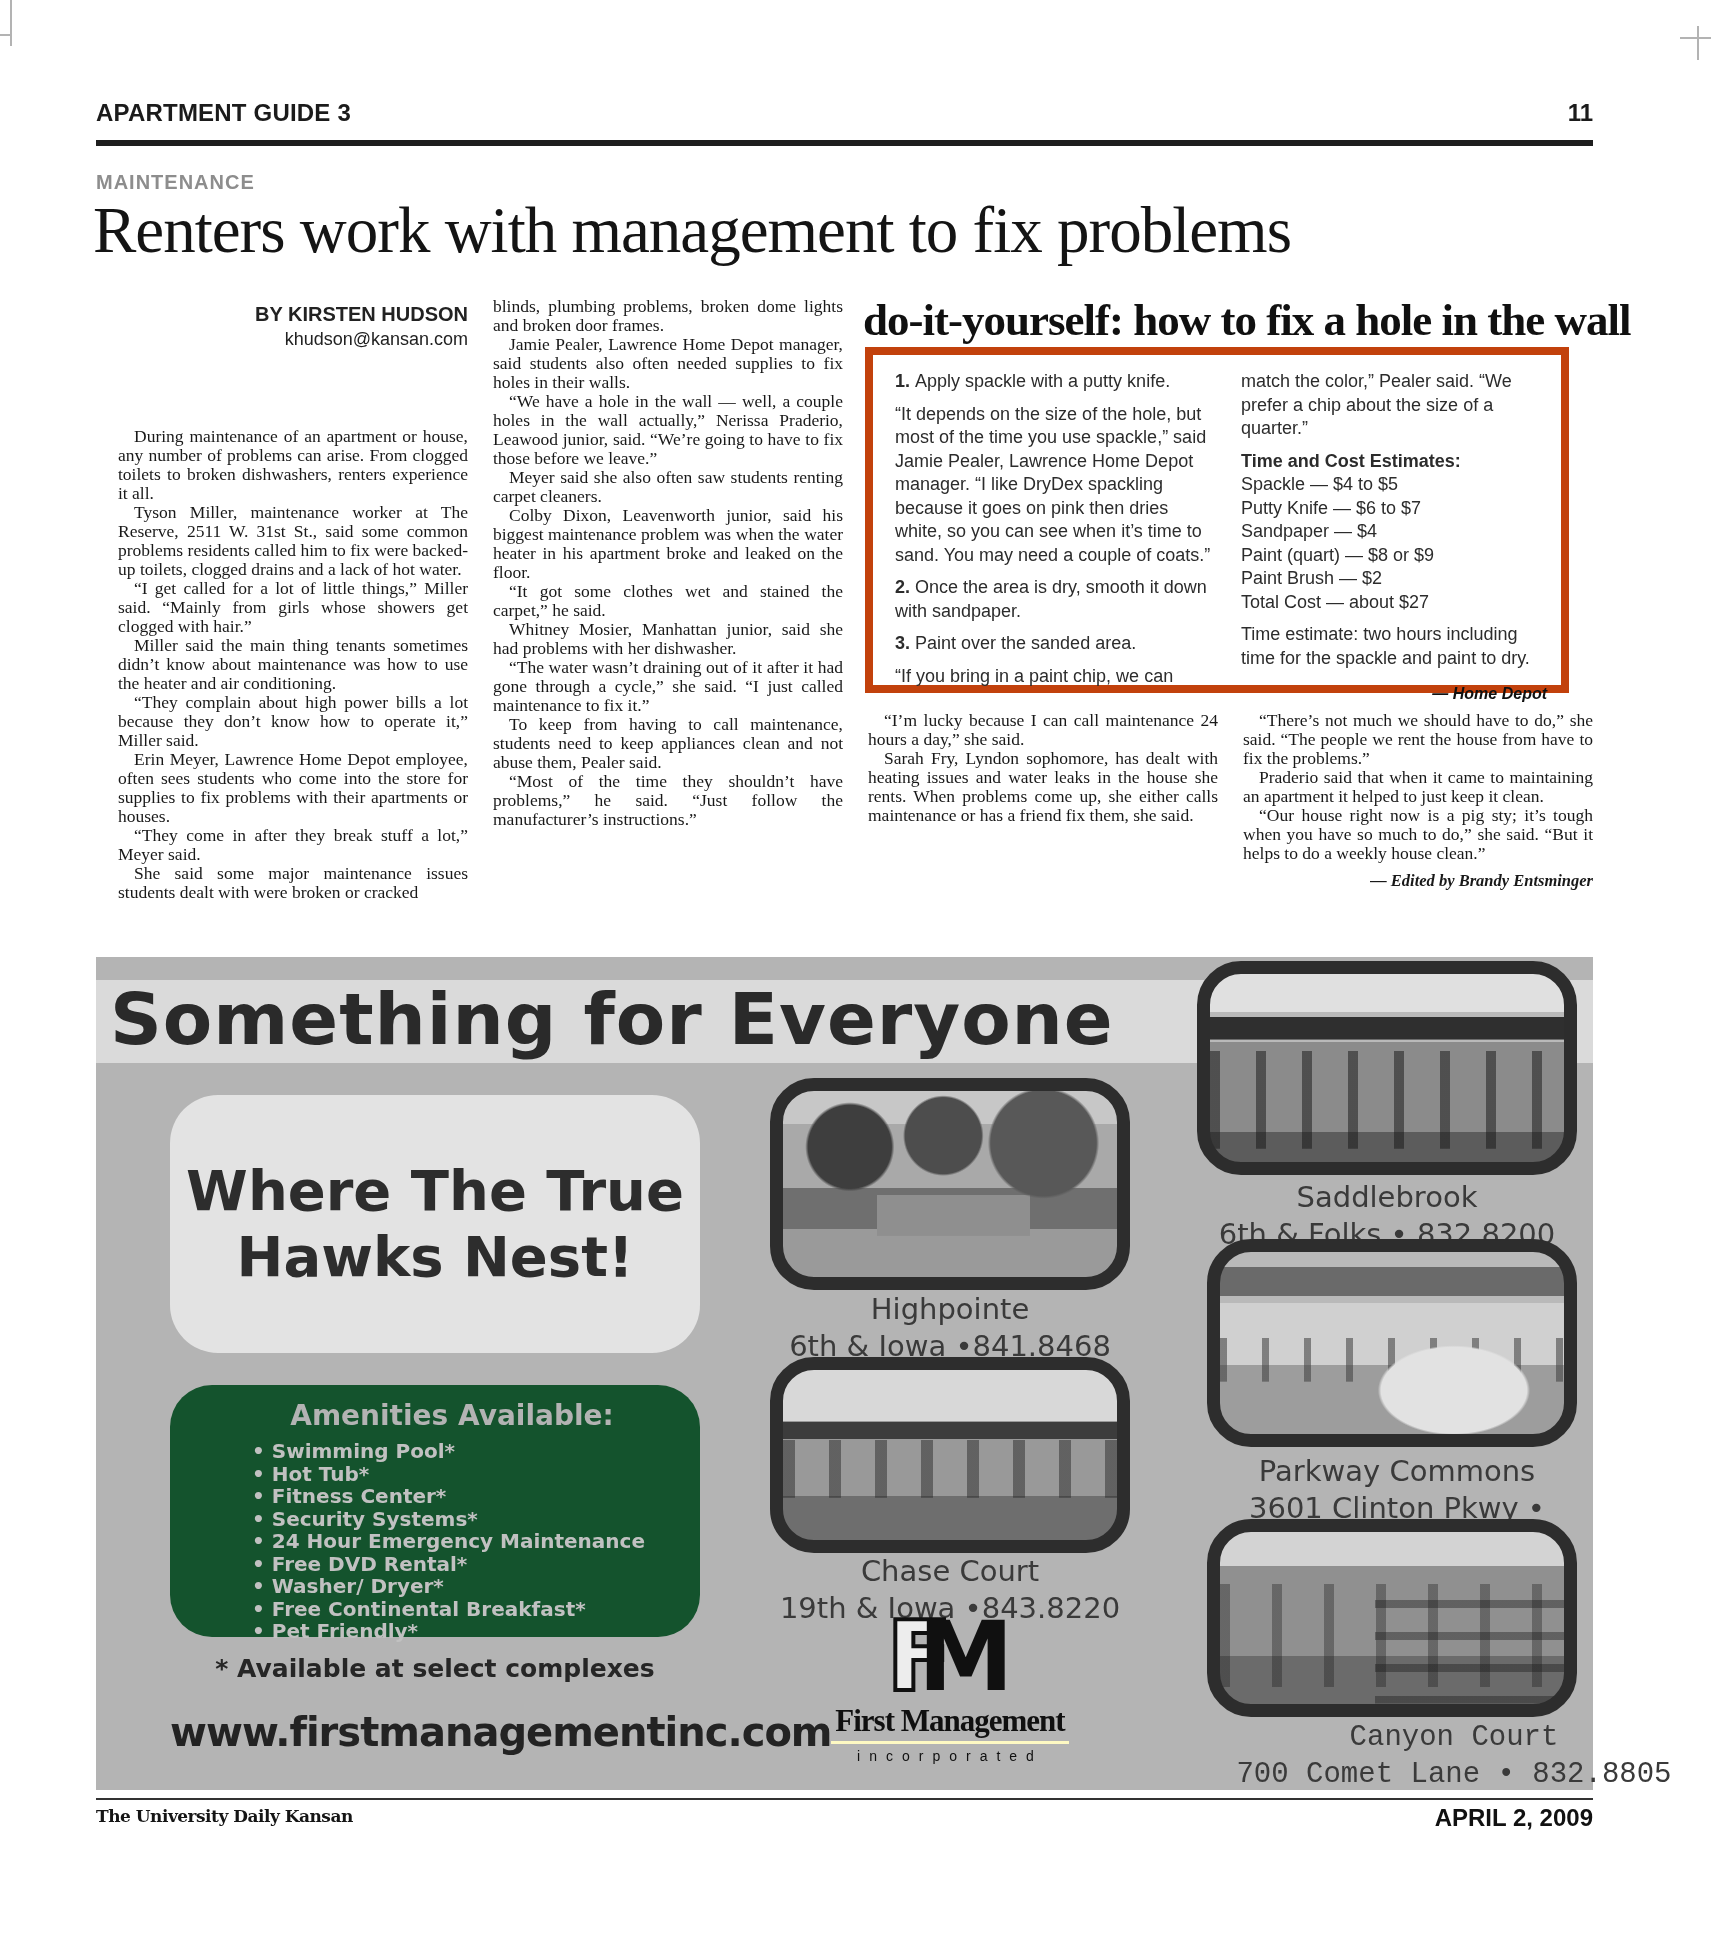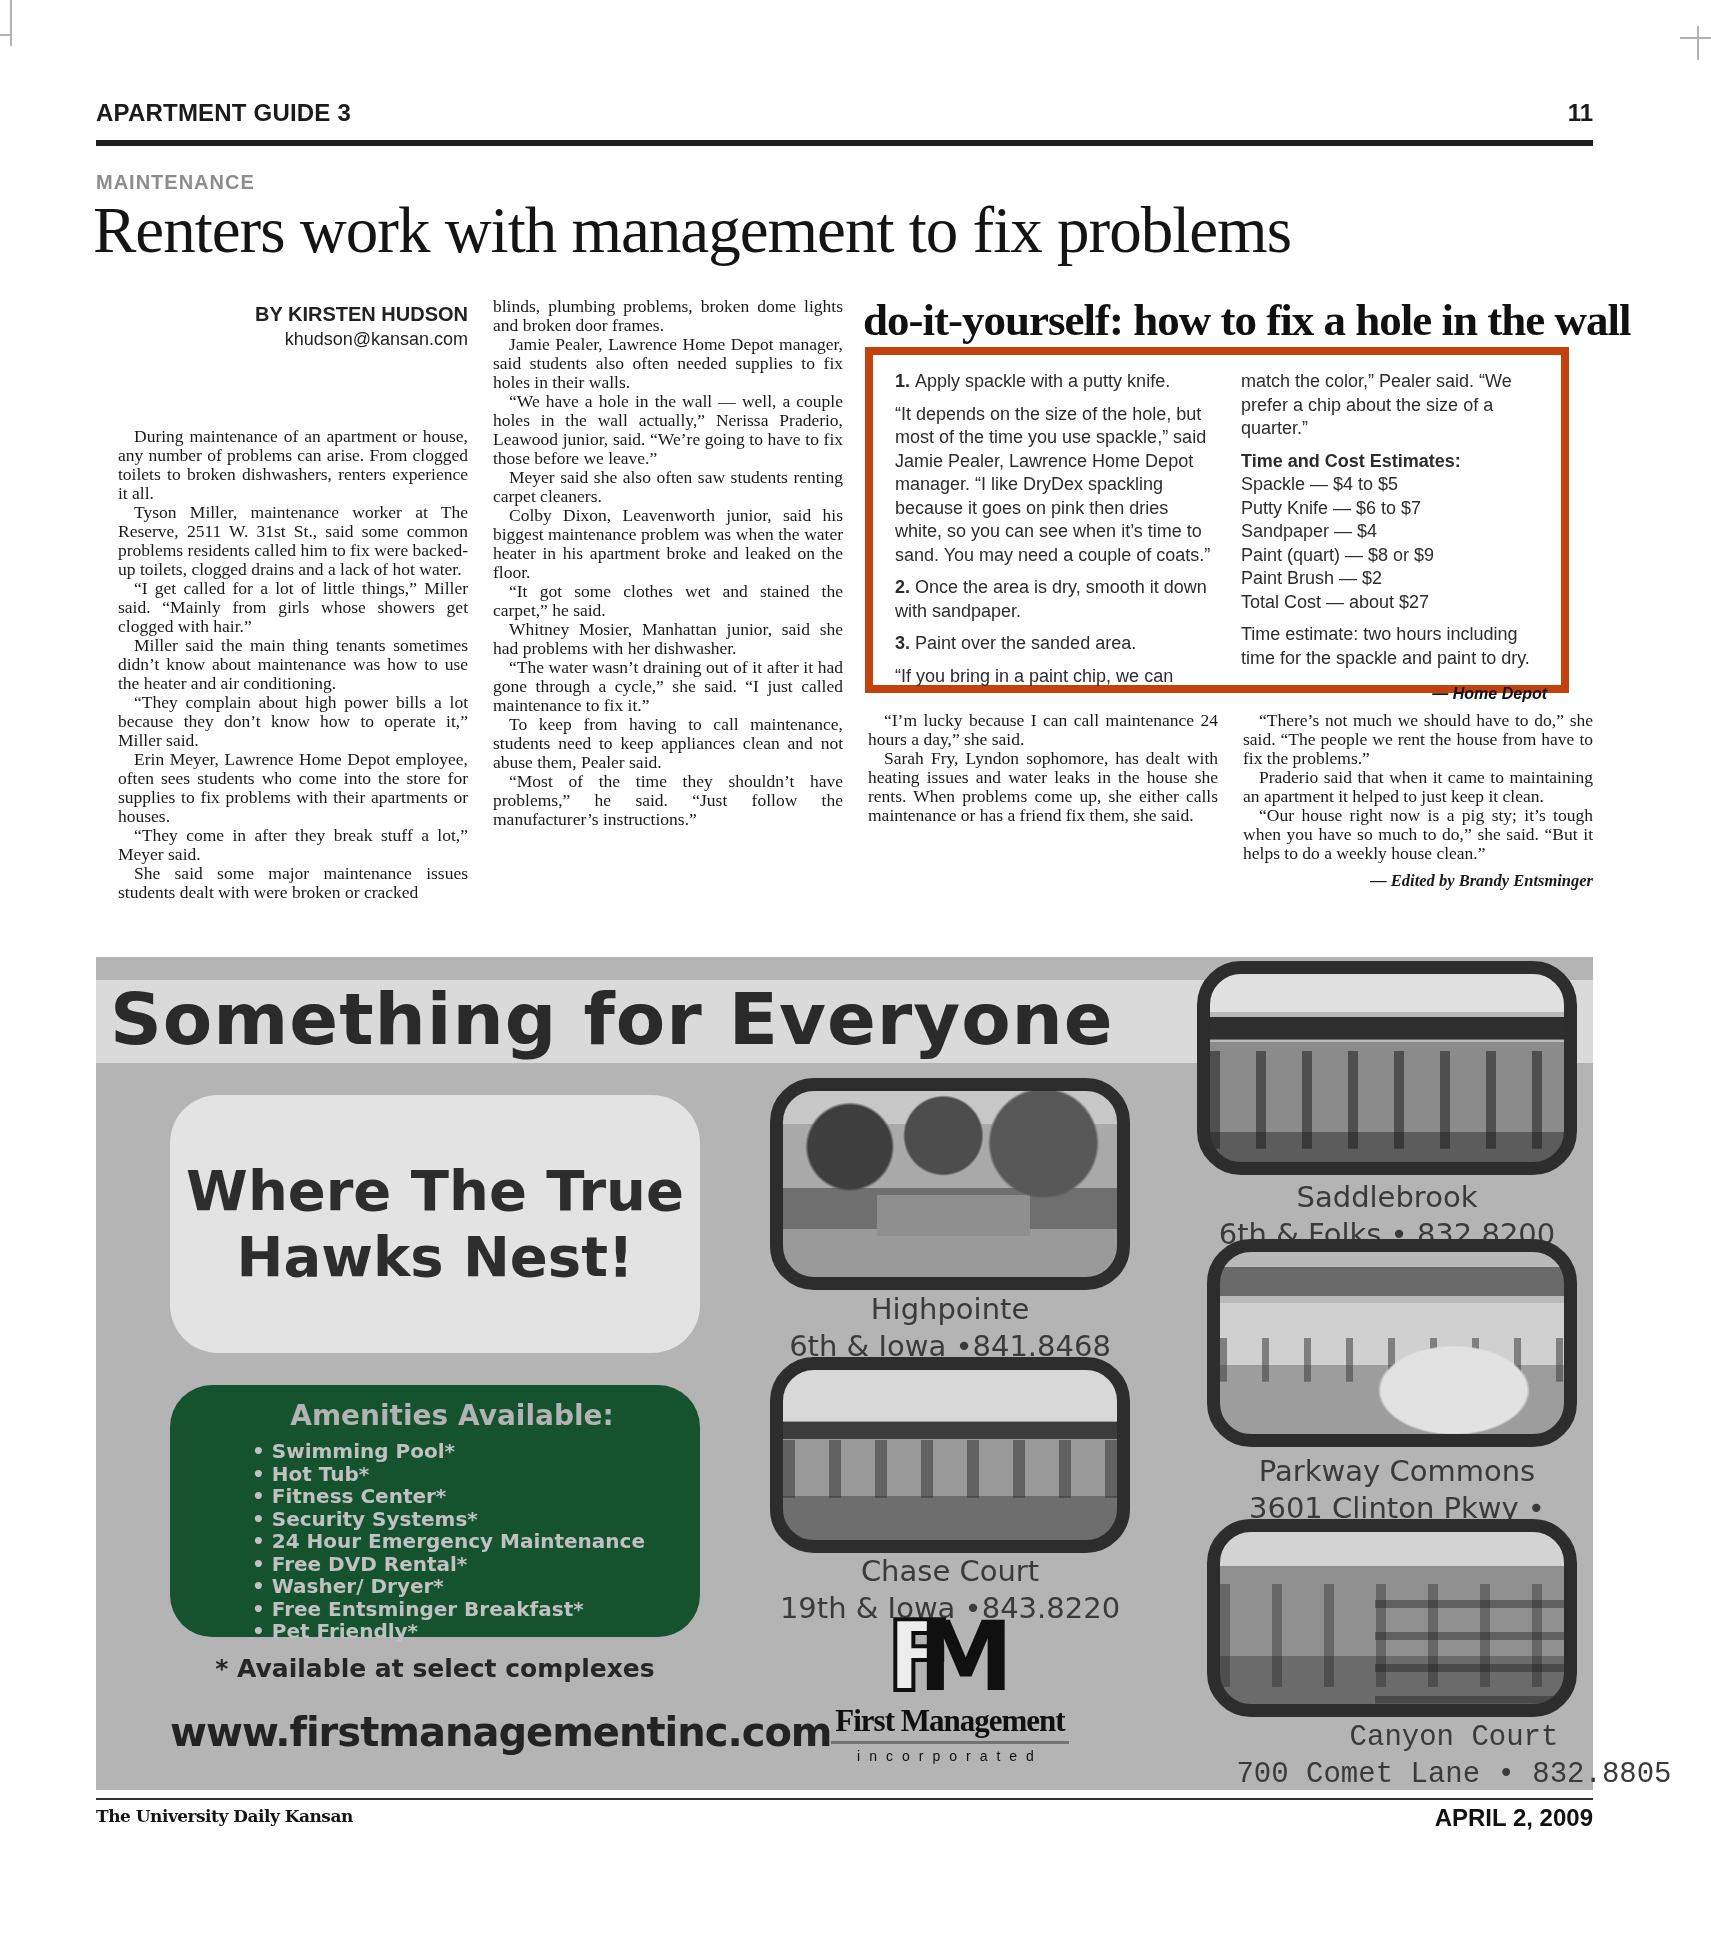--- a/index.html
+++ b/index.html
@@ -119,21 +119,21 @@
   .cap-pk{left:1081px;top:496px;width:440px;}
   .cap-cy{left:1138px;top:762px;width:440px;font-family:Liberation Mono, monospace;}
 
   
   .fm{position:absolute;left:664px;top:656px;width:380px;text-align:center;z-index:3;}
   .fm-glyph{position:relative;height:88px;font-family:"DejaVu Sans",sans-serif;font-weight:900;
             font-size:96px;line-height:88px;}
   .fm-f{color:#ededed;-webkit-text-stroke:4px #101010;}
   .fm-m{color:#101010;margin-left:-34px;}
   .fm-name{display:inline-block;font-family:"Liberation Serif",serif;font-weight:700;font-size:31px;
-           letter-spacing:-1px;color:#101010;border-bottom:3px solid #737373;padding:0 4px 2px 4px;margin-top:2px;}
+           letter-spacing:-1px;color:#101010;border-bottom:3px solid #fef9c3;padding:0 4px 2px 4px;margin-top:2px;}
   .fm-sub{font-family:"Liberation Sans",sans-serif;font-size:14px;letter-spacing:9px;color:#101010;margin-top:4px;}
 
   
   .ft-rule{left:96px;top:1798px;width:1497px;height:2px;background:#333;}
   .masthead{left:96px;top:1806px;font-family:"DejaVu Serif",serif;font-weight:700;font-size:17px;
             letter-spacing:-.5px;color:#151515;}
   .ft-date{left:1243px;top:1804px;width:350px;text-align:right;font-family:"Liberation Sans",sans-serif;
            font-size:24px;font-weight:700;color:#111;}
 </style>
 </head>
@@ -234,21 +234,21 @@
     <div class="amen-box">
       <p class="amen-title">Amenities Available:</p>
       <ul>
           <li class="amen-item">Swimming Pool*</li>
           <li class="amen-item">Hot Tub*</li>
           <li class="amen-item">Fitness Center*</li>
           <li class="amen-item">Security Systems*</li>
           <li class="amen-item">24 Hour Emergency Maintenance</li>
           <li class="amen-item">Free DVD Rental*</li>
           <li class="amen-item">Washer/ Dryer*</li>
-          <li class="amen-item">Free Entsminger Breakfast*</li>
+          <li class="amen-item">Free Continental Breakfast*</li>
           <li class="amen-item">Pet Friendly*</li>
         </ul>
     </div>
 
     <div class="ad-disclaimer">* Available at select complexes</div>
     <div class="ad-site">www.firstmanagementinc.com</div>
 
     <div class="photo ph-hp"></div>
     <div class="caption cap-hp">
       <div>Highpointe</div>

